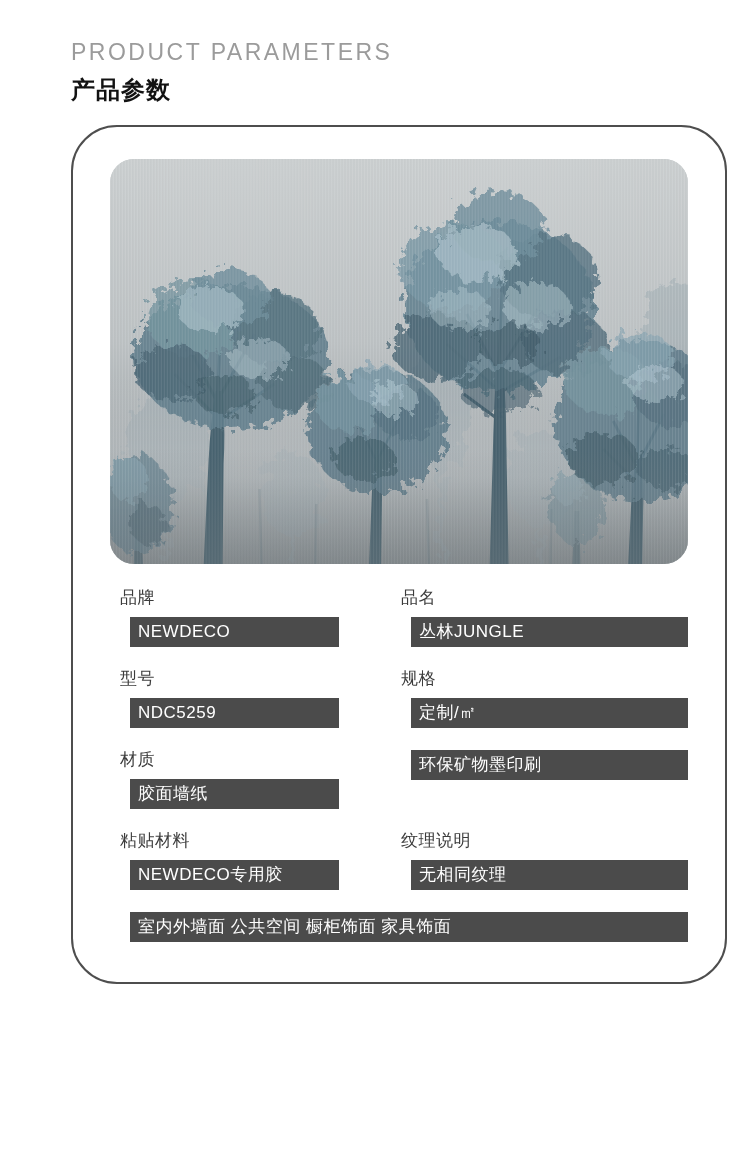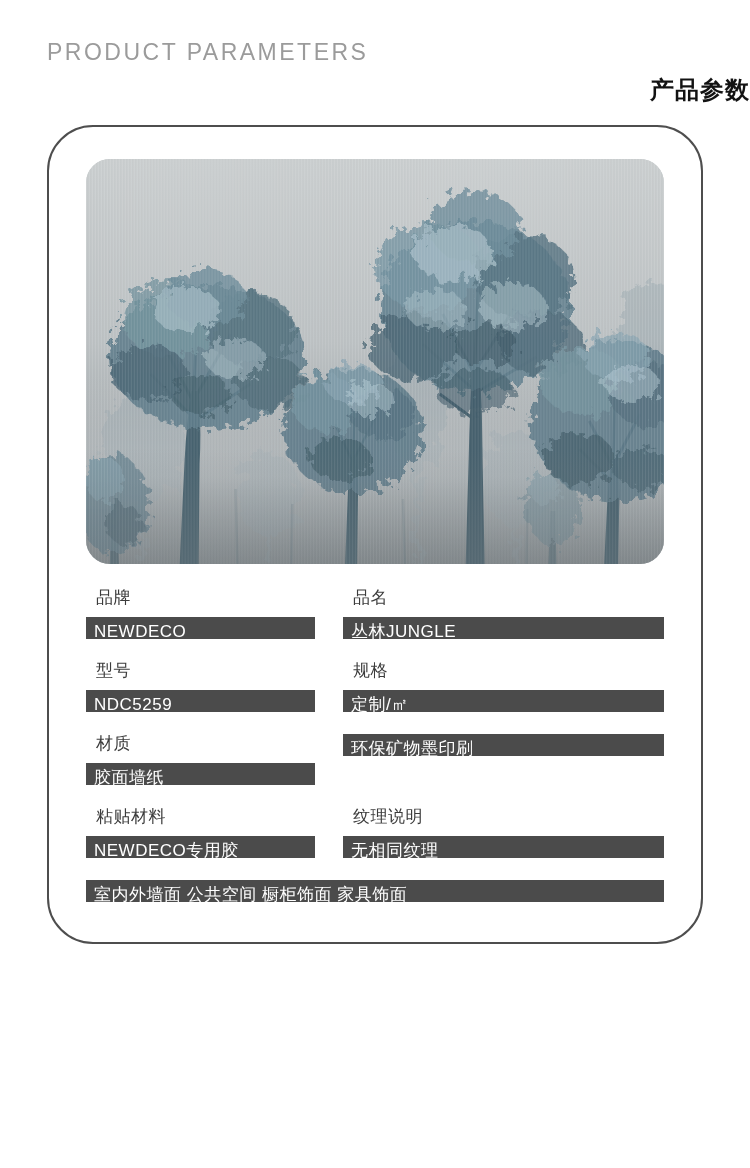--- a/index.html
+++ b/index.html
@@ -2,31 +2,31 @@
 <html><head>
 <meta charset="utf-8">
 <style>
   * { margin: 0; padding: 0; box-sizing: border-box; }
   html, body { background: #ffffff; }
   body {
     width: 750px; height: 1168px;
     font-family: "Liberation Sans", "DejaVu Sans", sans-serif;
     position: relative; overflow: hidden;
   }
-  .page { width: 750px; height: 1168px; background: #ffffff; }
+  .page { width: 750px; height: 1168px; background: #ffffff; padding-left: 24px; }
 
   
   .hdr { padding: 40px 0 0 47px; }
   .hdr .title-en {
     font-size: 23px; color: #9b9b9b; letter-spacing: 2.5px;
     font-weight: 400; line-height: 1.1;
   }
   .hdr .title-zh {
     font-size: 24px; color: #121212; font-weight: 700;
-    margin-top: 9px; letter-spacing: 1px; text-align: right;
+    margin-top: 9px; letter-spacing: 1px;
   }
 
   
   .card {
     width: 656px; margin: 19px 0 0 47px;
     border: 2px solid #4e4e4e; border-radius: 46px;
     padding: 32px 37px 40px 37px;
   }
 
   
@@ -34,34 +34,35 @@
     width: 578px; height: 405px; border-radius: 24px; overflow: hidden;
     position: relative; background: #c3c8ca;
   }
   .hero svg { display: block; width: 100%; height: 100%; }
 
   
   .params {
     margin-top: 24px;
     display: grid;
     grid-template-columns: 229px 1fr;
-    column-gap: 28px;
+    column-gap: 52px;
   }
   .row { margin-bottom: 22px; }
   .row.full { grid-column: 1 / -1; }
   .row:nth-last-child(1) { margin-bottom: 0; }
   .plabel {
     font-size: 17px; color: #3c3c3c; line-height: 20px;
     padding-left: 10px; margin-bottom: 9px; letter-spacing: 0.5px;
   }
   .pbar {
-    height: 22px; background: #4b4b4b; color: #ffffff;
+    height: 30px; background: #4b4b4b; color: #ffffff;
     font-size: 17px; line-height: 30px; padding-left: 8px;
     letter-spacing: 0.5px; white-space: nowrap; overflow: hidden;
     font-weight: 500;
+    margin-left: 20px;
   }
 </style>
 </head>
 <body>
 
 <div class="page">
 
   <div class="hdr">
     <div class="title-en">PRODUCT PARAMETERS</div>
     <div class="title-zh">产品参数</div>

